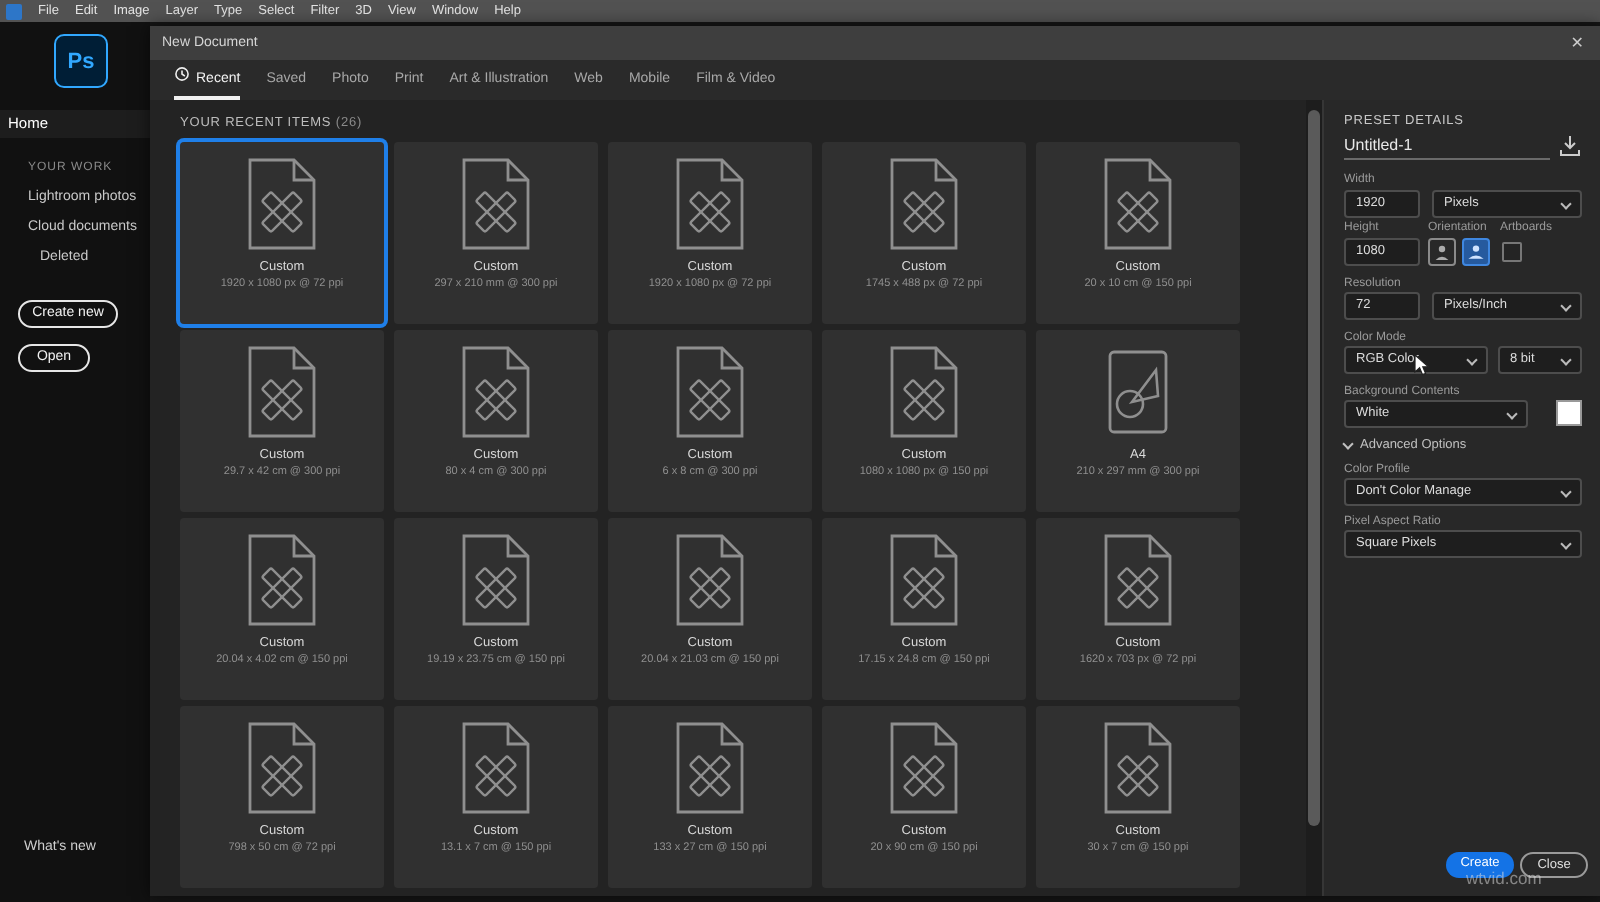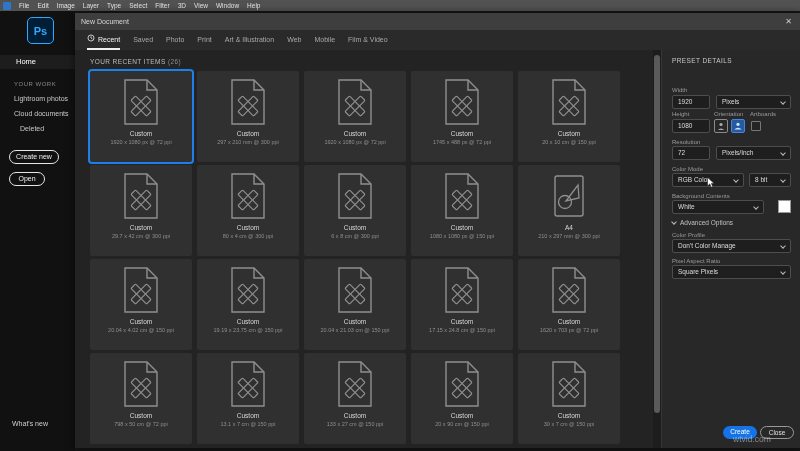--- a/index.html
+++ b/index.html
@@ -11,21 +11,21 @@
              display:flex; align-items:center; gap:8px; padding-left:3px; }
   .ps-mini { width:8px; height:8px; background:#2d76c8; border-radius:1px; flex:0 0 auto; }
   .menu-item { font-size:6.5px; color:#e3e3e3; line-height:11px; }
 
   
   .sidebar { position:absolute; left:0; top:11px; width:75px; height:440px; background:#111111; }
   .ps-logo { position:absolute; left:27px; top:6px; width:27px; height:27px; background:#001e36;
              border:1.5px solid #31a8ff; border-radius:5px; color:#31a8ff; font-size:11px; font-weight:bold;
              display:flex; align-items:center; justify-content:center; }
   .side-home { position:absolute; left:0; top:44px; width:75px; height:14px; background:#1d1d1d;
-               color:#ffffff; font-size:7.5px; line-height:14px; padding-left:16px; }
+               color:#ffffff; font-size:7.5px; line-height:14px; padding-left:4px; }
   .side-section { position:absolute; left:14px; top:70px; font-size:6px; color:#8a8a8a; letter-spacing:0.5px; }
   .side-item { position:absolute; left:14px; font-size:7px; color:#c9c9c9; }
   .side-item.i0 { top:84px; } .side-item.i1 { top:99px; } .side-item.i2 { top:114px; left:20px; }
   .pill-btn { position:absolute; left:9px; border:1px solid #e6e6e6; border-radius:8px; color:#f2f2f2;
               font-size:7px; text-align:center; background:transparent; }
   .pill-create { top:139px; width:50px; height:14px; line-height:12px; }
   .pill-open { top:161px; width:36px; height:14px; line-height:12px; }
   .whats-new { position:absolute; left:12px; top:409px; font-size:7px; color:#cfcfcf; }
 
   
@@ -414,20 +414,27 @@
   </div>
 </div>
 
   <div class="vscroll">
     <div class="vscroll-thumb"></div>
   </div>
 
   <div class="preset">
     <div class="p-header">PRESET DETAILS</div>
 
+    <div class="doc-row">
+      <div class="doc-name">Untitled-1</div>
+      <svg class="save-ic" viewBox="0 0 12 12">
+        <path d="M6 1 V6.5 M3.5 4.5 L6 7 L8.5 4.5" fill="none" stroke="#cccccc" stroke-width="1"></path>
+        <path d="M1.5 8 V10.5 H10.5 V8" fill="none" stroke="#cccccc" stroke-width="1"></path>
+      </svg>
+    </div>
 
     <div class="p-label" style="left:10px; top:37px;">Width</div>
     <div class="fld" style="left:10px; top:45px; width:38px;">1920</div>
     <div class="sel" style="left:54px; top:45px; width:75px;">
       <span>Pixels</span><span class="chev"></span>
     </div>
 
     <div class="p-label" style="left:10px; top:61px;">Height</div>
     <div class="p-label" style="left:52px; top:61px;">Orientation</div>
     <div class="p-label" style="left:88px; top:61px;">Artboards</div>

